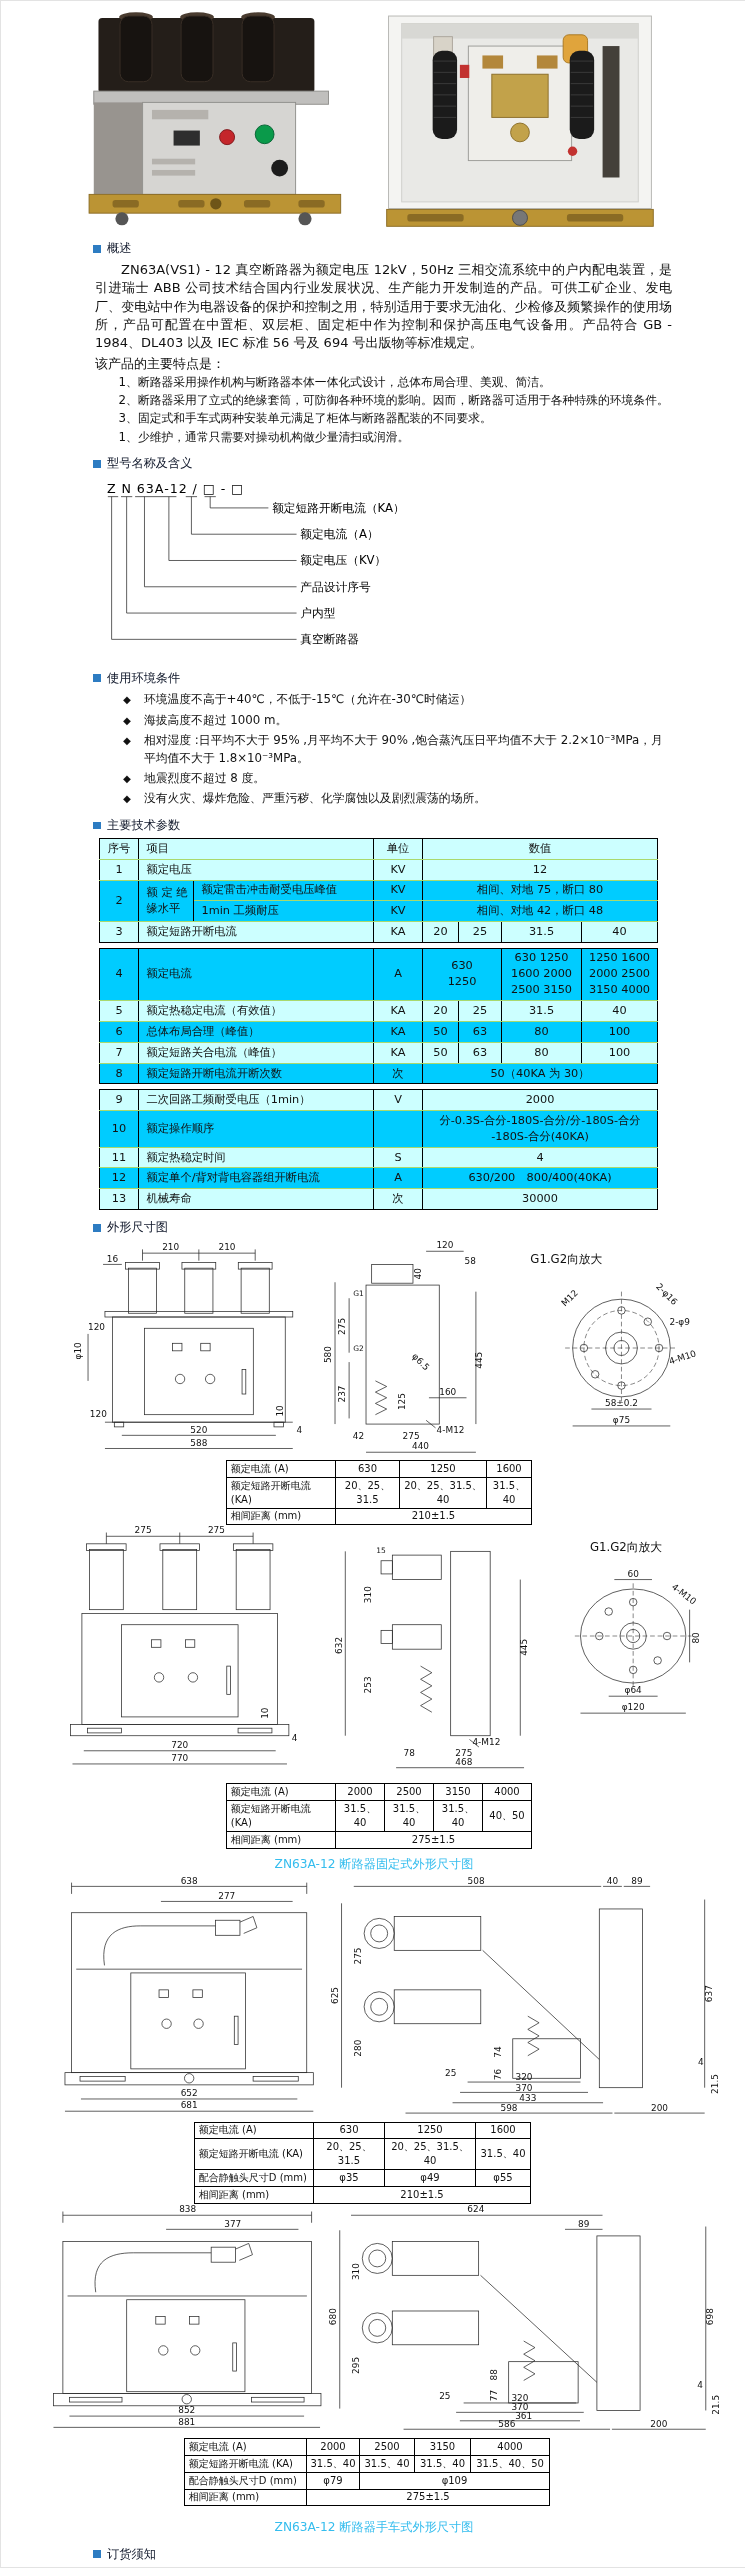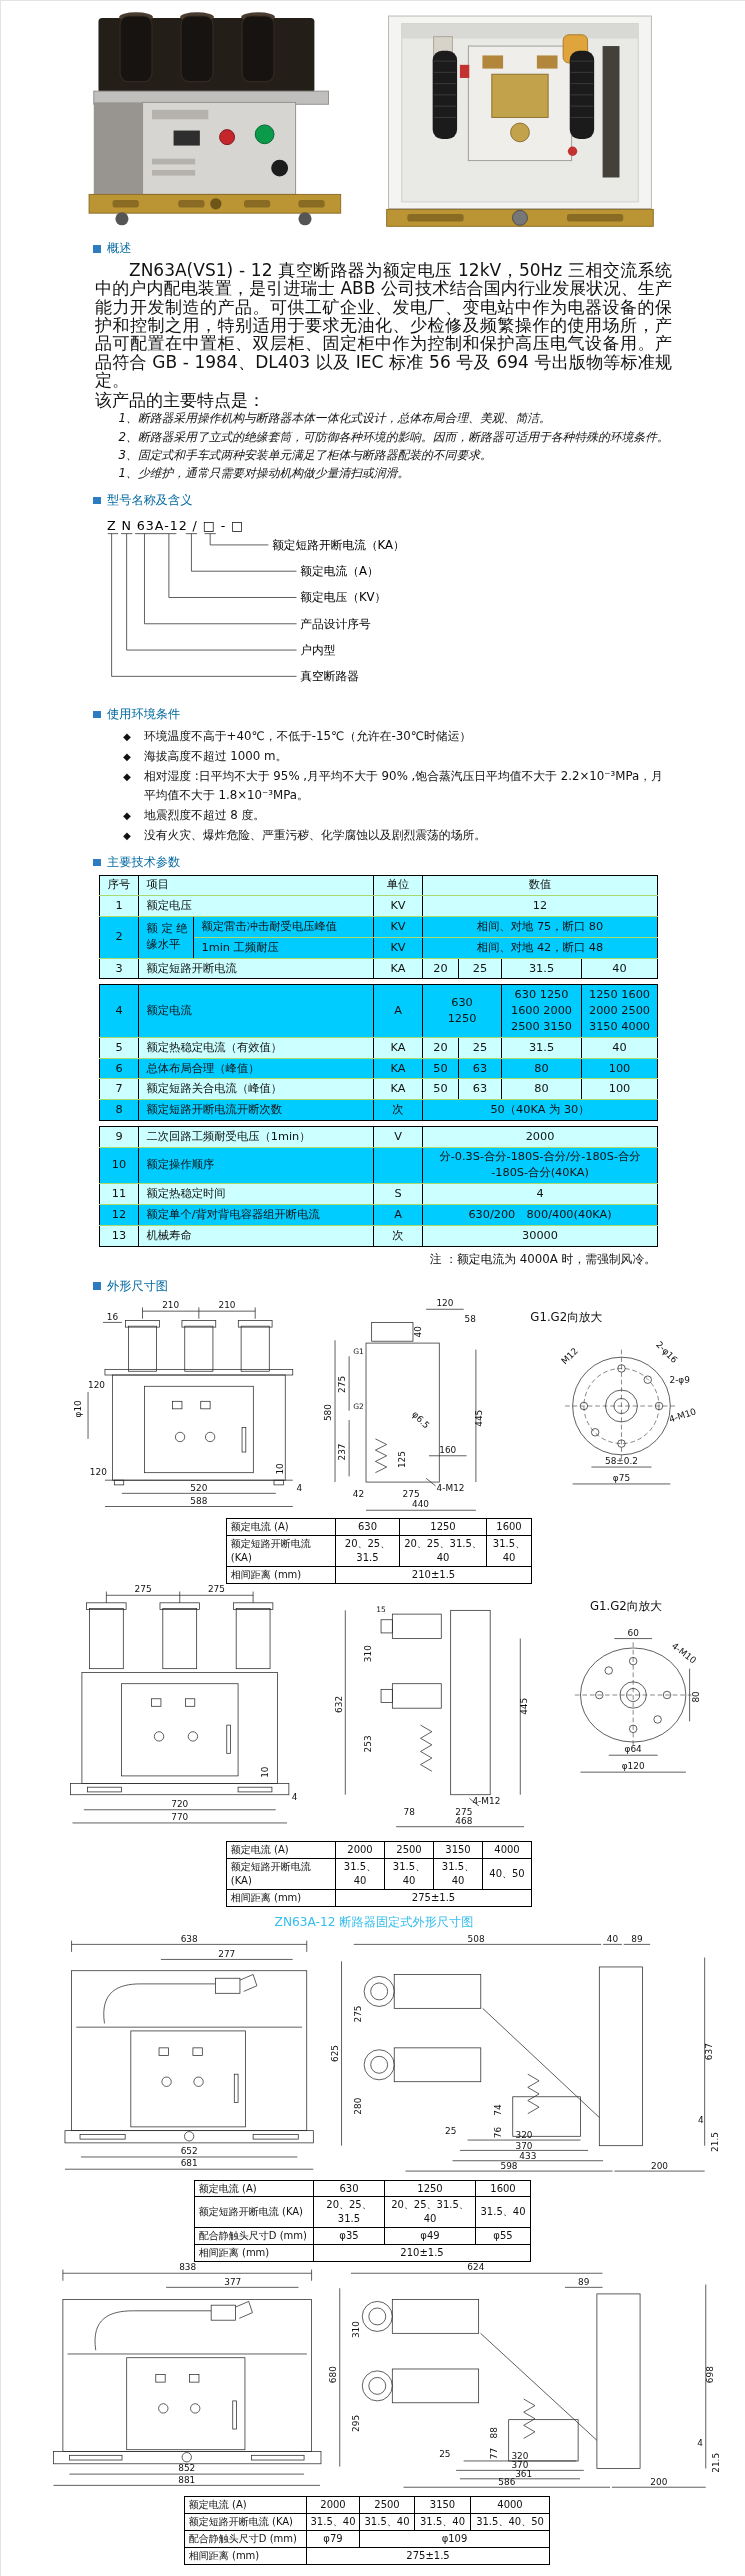--- a/index.html
+++ b/index.html
@@ -2,25 +2,25 @@
 <html style="font-size:15px"><head>
 <meta charset="utf-8">
 <style>
   html,body{margin:0;padding:0;background:#fff;}
   body{width:746px;font-family:"DejaVu Sans","Liberation Sans",sans-serif;color:#111;
        border:0.9px solid #e3e3e3;box-sizing:border-box;}
   .page{width:746px;overflow:hidden;}
   
   .sec-head{display:flex;align-items:center;gap:6.6px;margin:9.4px 0 3.8px 92px;}
   .sec-head .sq{width:7.5px;height:7.5px;background:#2d7cc2;flex:0 0 auto;}
-  .sec-head .t{color:#0369a1;font-size:12.2px;}
+  .sec-head .t{color:#0f172a;font-size:12.2px;}
   
-  .para{font-size:17px;line-height:18.3px;margin:1.9px 75px 0 94px;text-align:justify;}
+  .para{font-size:13px;line-height:18.3px;margin:1.9px 75px 0 94px;text-align:justify;}
   .indent{text-indent:2em;}
-  .feature{font-size:11.8px;line-height:18.3px;margin:0 75px 0 94px;text-indent:2em;text-align:justify;font-style:italic;}
+  .feature{font-size:11.8px;line-height:18.3px;margin:0 75px 0 94px;text-indent:2em;text-align:justify;}
   
   .env-item{display:flex;gap:13px;font-size:11.8px;line-height:18.3px;margin:1.9px 75px 1.9px 122px;}
   .env-item .dia{flex:0 0 auto;font-size:10.3px;line-height:18.3px;}
   
   .ptable{border-collapse:collapse;table-layout:fixed;width:557px;margin-left:98px;
           font-size:11.3px;border:1.4px solid #000;}
   .ptable td{border:0.9px solid #000;border-top:0.9px solid #a9d96c;border-bottom:0.9px solid #a9d96c;
              padding:1.9px 2.8px;text-align:center;vertical-align:middle;line-height:16px;overflow:hidden;}
   .ptable tr:first-child td{border-top:0.9px solid #000;}
   .ptable tr:last-child td{border-bottom:0.9px solid #000;}
@@ -345,21 +345,20 @@
       <td colspan="4">630/200　800/400(40KA)</td>
         </tr>
     <tr class="rp">
       <td>13</td>
       <td colspan="2" class="left">机械寿命</td>
       <td>次</td>
       <td colspan="4">30000</td>
         </tr>
   </tbody>
     </table>
-  <div class="pnote">注 ：额定电流为 4000A 时，需强制风冷。</div>
 
   <div class="sec-head">
     <span class="sq"></span>
     <span class="t">外形尺寸图</span>
   </div>
 
   <svg width="746" height="216" viewBox="0 0 793 230">
     <g class="ln">
       <rect x="135" y="30" width="30" height="48"></rect>
         <rect x="195" y="30" width="30" height="48"></rect>

